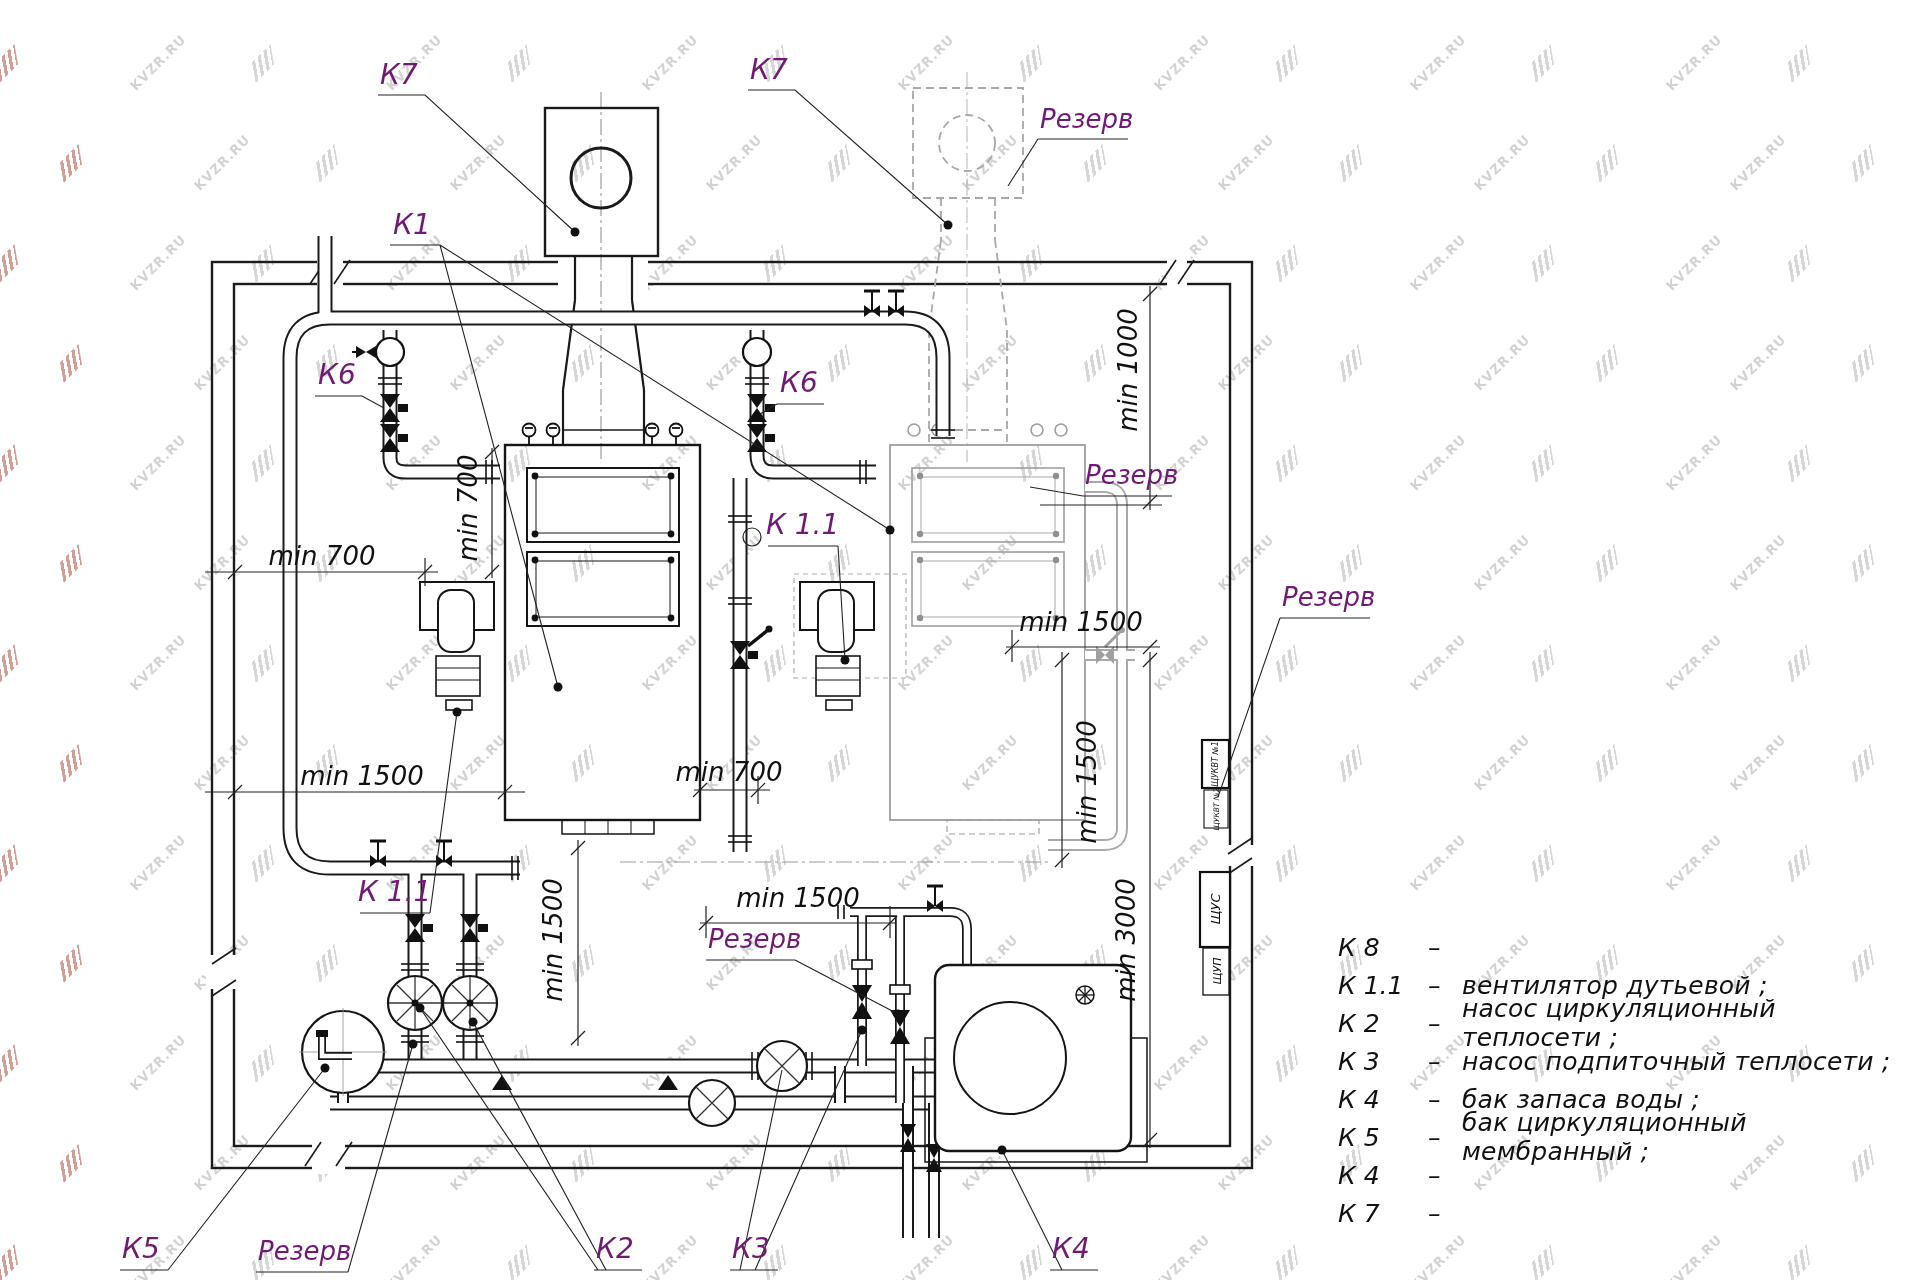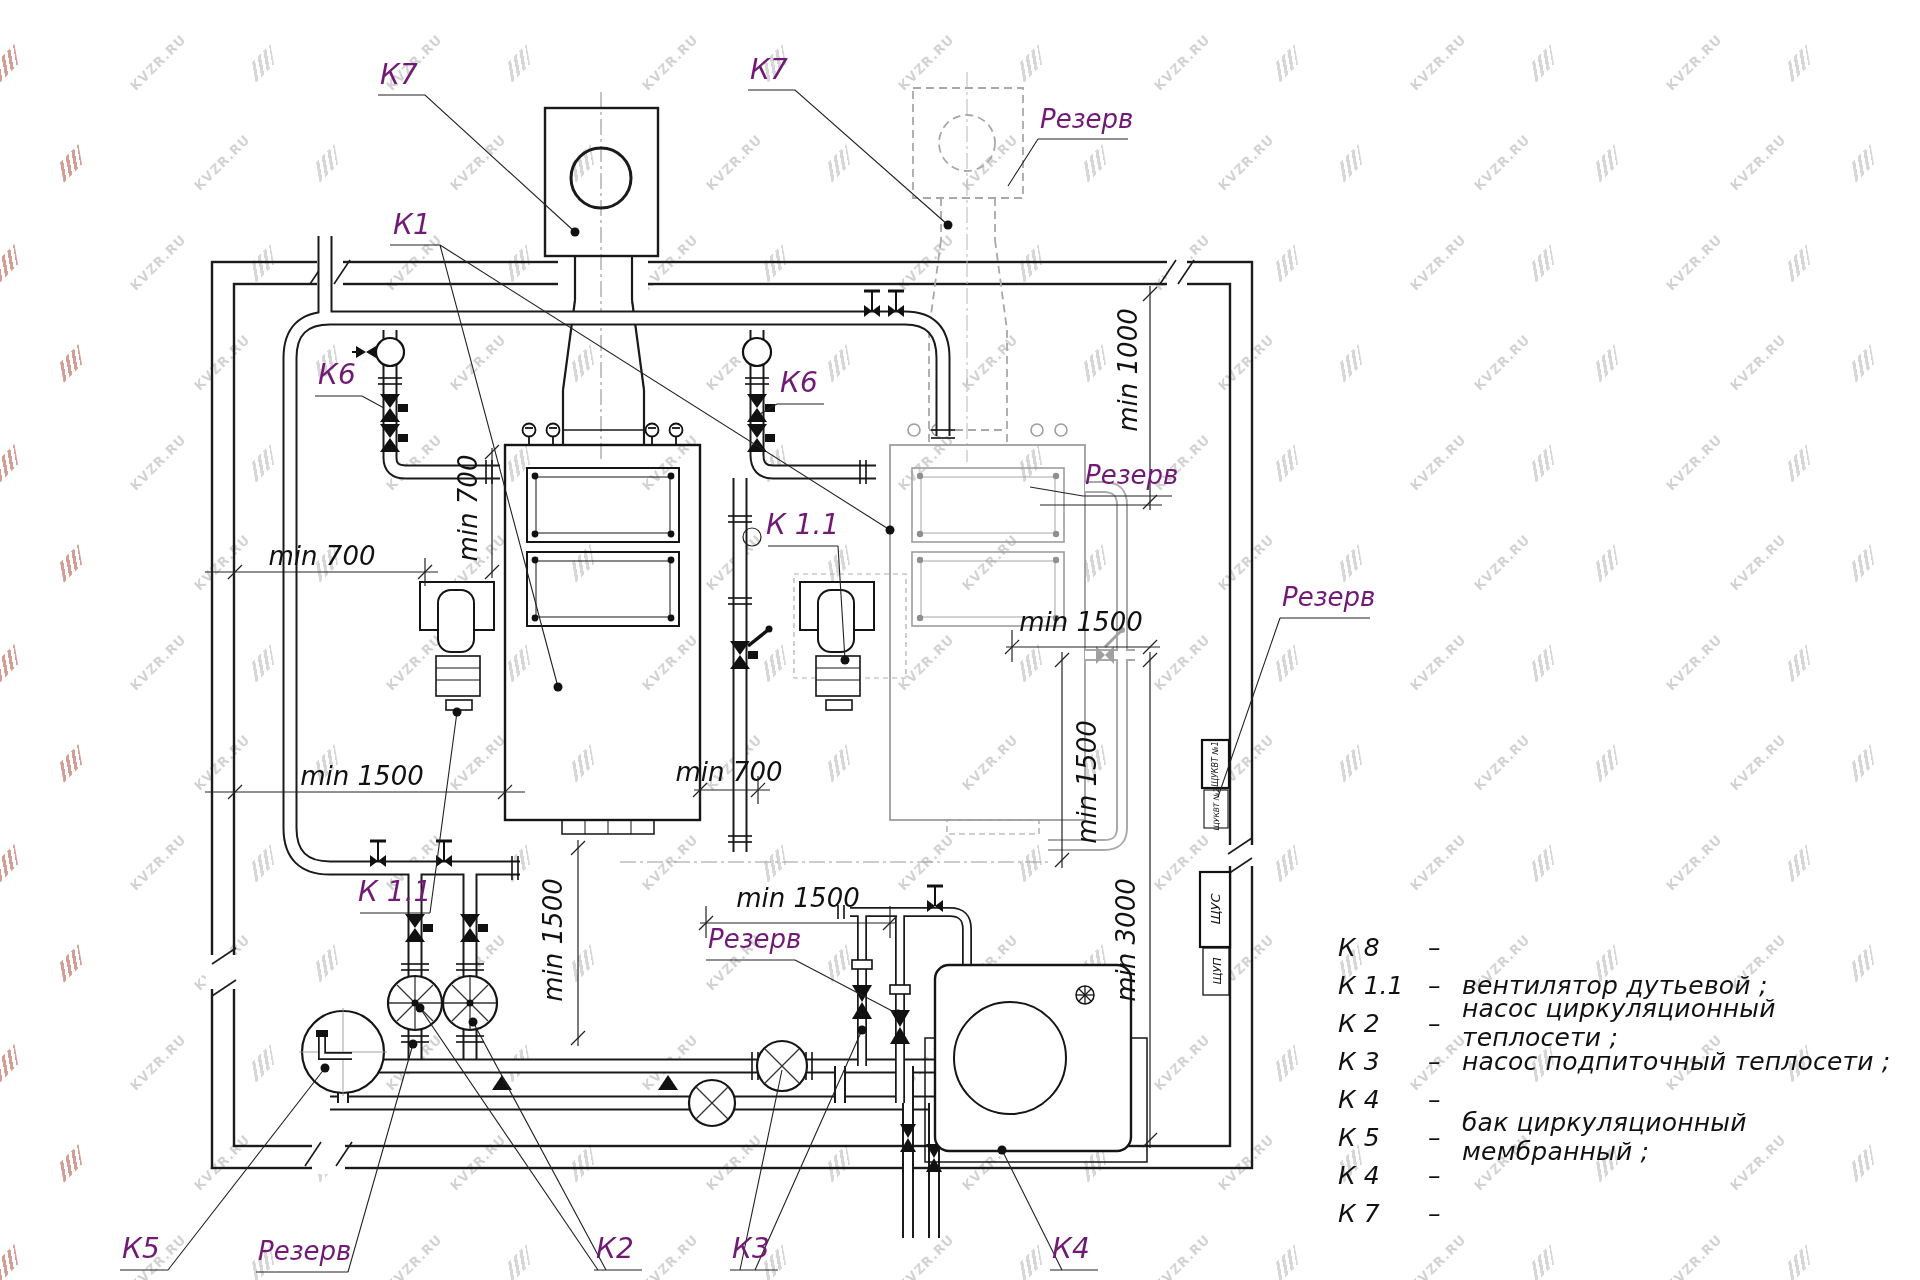--- a/index.html
+++ b/index.html
@@ -710,20 +710,21 @@
         <span class="lg-desc">насос циркуляционный теплосети ;</span>
       </div>
     <div class="legend-row">
         <span class="lg-code">К 3</span>
         <span class="lg-dash">–</span>
         <span class="lg-desc">насос подпиточный теплосети ;</span>
       </div>
     <div class="legend-row">
         <span class="lg-code">К 4</span>
         <span class="lg-dash">–</span>
+        <span class="lg-desc">бак запаса воды ;</span>
       </div>
     <div class="legend-row">
         <span class="lg-code">К 5</span>
         <span class="lg-dash">–</span>
         <span class="lg-desc">бак циркуляционный мембранный ;</span>
       </div>
     <div class="legend-row">
         <span class="lg-code">К 4</span>
         <span class="lg-dash">–</span>
       </div>

